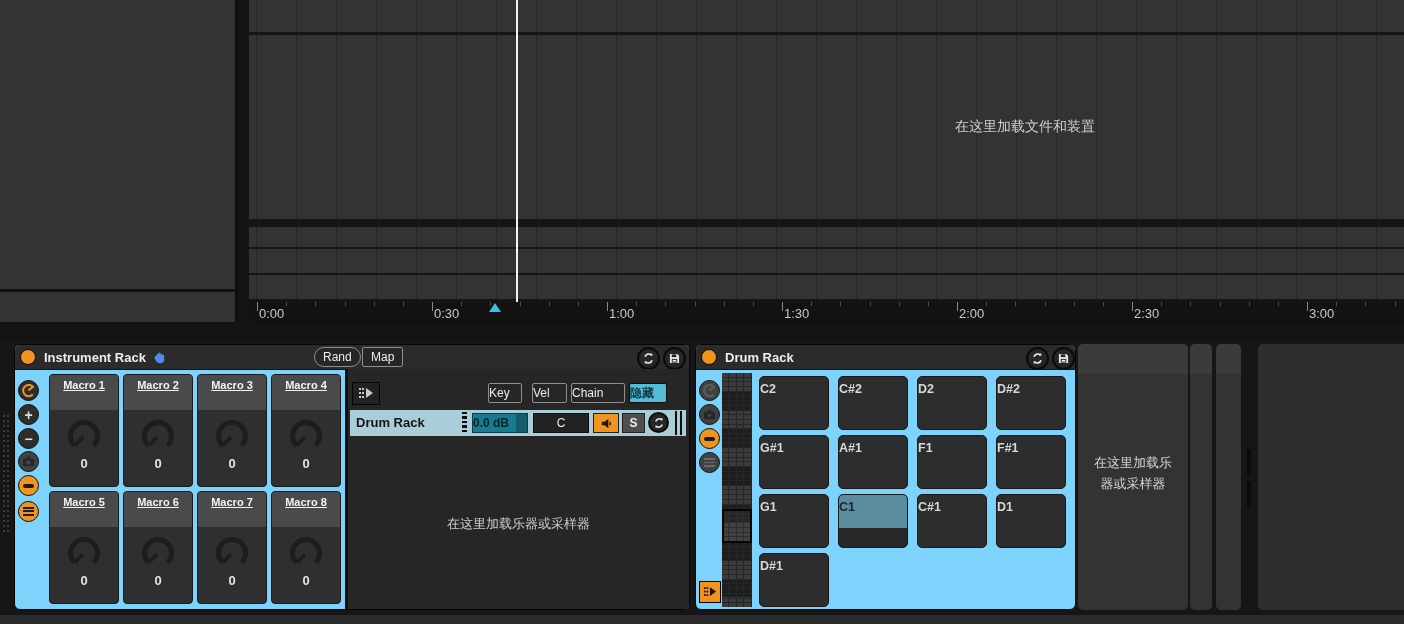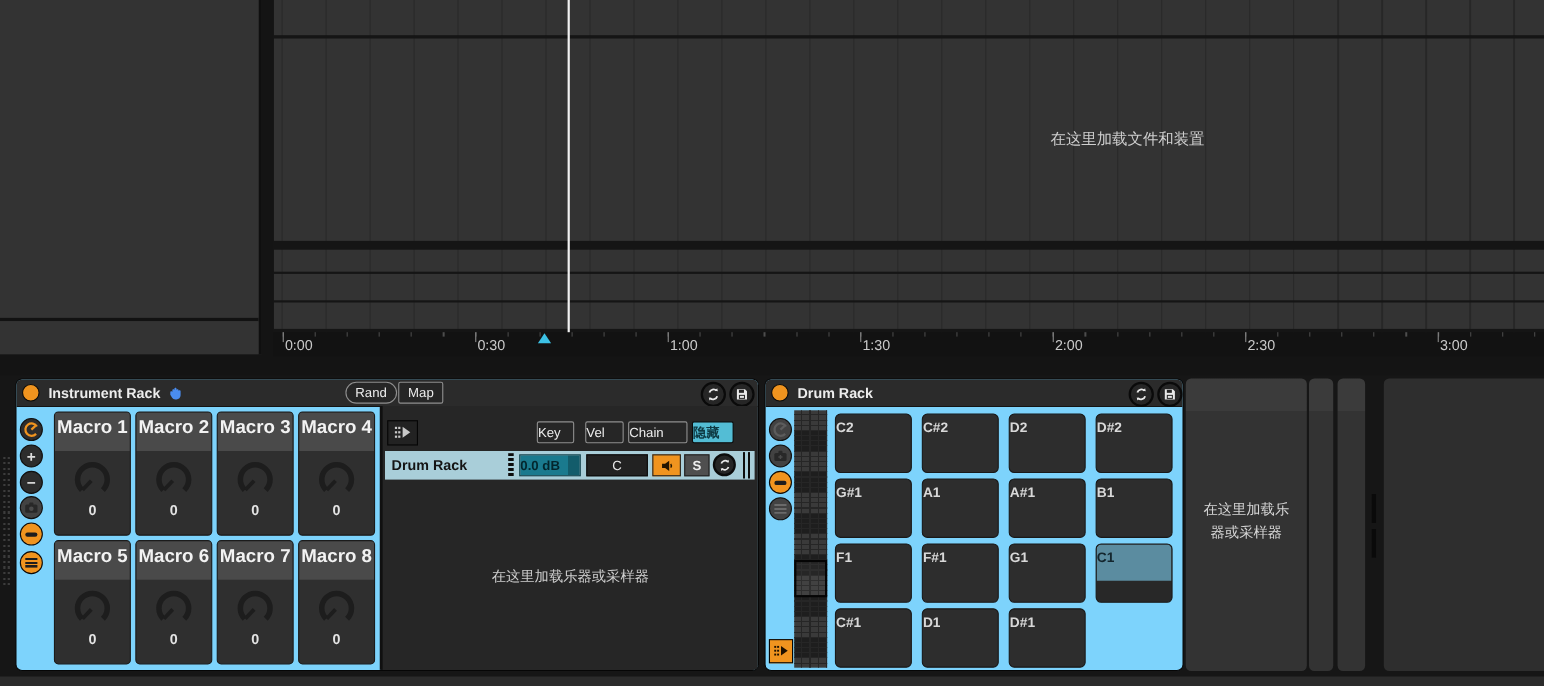--- a/index.html
+++ b/index.html
@@ -55,21 +55,21 @@
   .side-btn.dim{background:#424242;color:#242424;}
   .bar-glyph{width:11px;height:4px;border-radius:2px;background:#1d1d1d;}
   .list-glyph{width:11px;height:9px;
      background:repeating-linear-gradient(to bottom,currentColor 0 2px,transparent 2px 3.5px);}
 
   
   #macro-grid{position:absolute;left:34px;top:5px;display:grid;
      grid-template-columns:repeat(4,70px);grid-auto-rows:113px;column-gap:4px;row-gap:4px;}
   .macro-cell{background:#2f2f2f;border:1px solid #1b1b1b;border-radius:4px;overflow:hidden;
      text-align:center;box-sizing:border-box;}
-  .macro-head{height:35px;background:#4a4a4a;color:#f2f2f2;font-size:17px;font-weight:bold;padding-top:4px;box-sizing:border-box;}
+  .macro-head{height:35px;background:#4a4a4a;color:#f2f2f2;font-size:11px;font-weight:bold;padding-top:4px;box-sizing:border-box;text-decoration:underline;}
   .macro-value{color:#e4e4e4;font-size:13px;font-weight:bold;margin-top:-2px;}
   .knob{display:block;margin:4px auto 0;}
 
   
   #chain-panel{position:absolute;left:330px;top:0;right:0;bottom:0;border-left:3px solid #101010;background:#262626;border-radius:0 0 4px 0;}
   .mini-btn{position:absolute;background:#262626;border:1px solid #8f8f8f;border-radius:2px;
      color:#ececec;font-size:12px;text-align:left;line-height:18px;height:18px;box-sizing:content-box;}
   #autoselect-ir{position:absolute;left:4px;top:13px;width:26px;height:21px;background:#222;
      border:1px solid #050505;display:flex;align-items:center;justify-content:center;}
   #btn-hide{background:#53bdd5;color:#0e3a44;border-color:#0b0b0b;font-weight:bold;}
@@ -393,27 +393,21 @@
           <div class="pad">
               <div class="pad-label">D2</div>
             </div>
           <div class="pad">
               <div class="pad-label">D#2</div>
             </div>
           <div class="pad">
               <div class="pad-label">G#1</div>
             </div>
           <div class="pad">
-              <div class="pad-label">A1</div>
-            </div>
-          <div class="pad">
               <div class="pad-label">A#1</div>
-            </div>
-          <div class="pad">
-              <div class="pad-label">B1</div>
             </div>
           <div class="pad">
               <div class="pad-label">F1</div>
             </div>
           <div class="pad">
               <div class="pad-label">F#1</div>
             </div>
           <div class="pad">
               <div class="pad-label">G1</div>
             </div>

